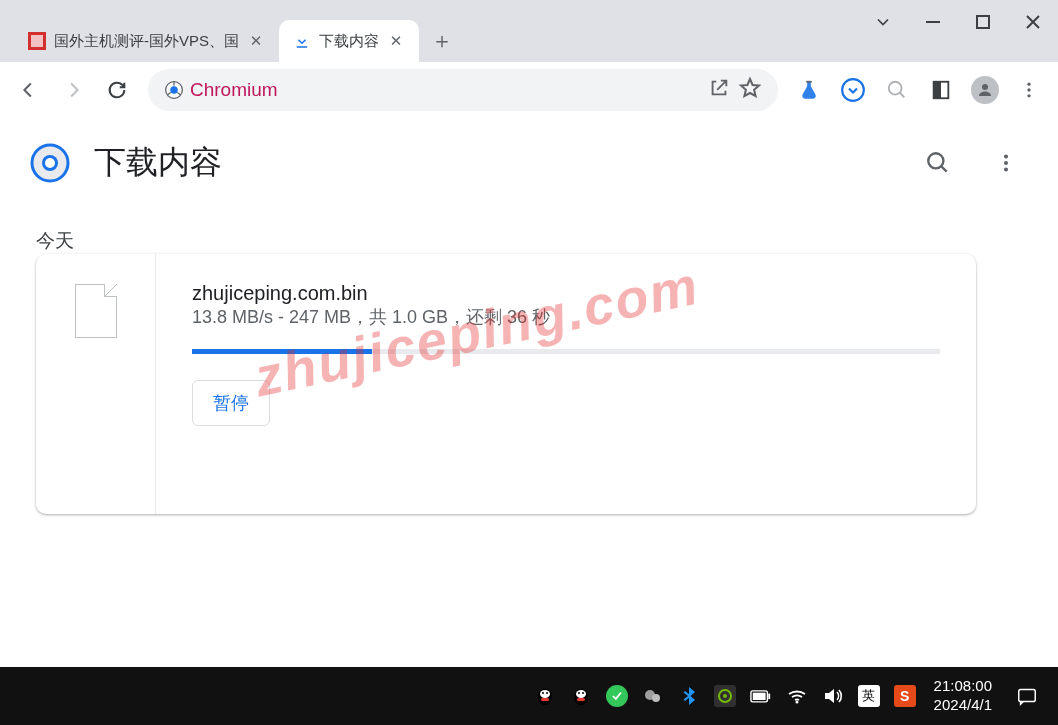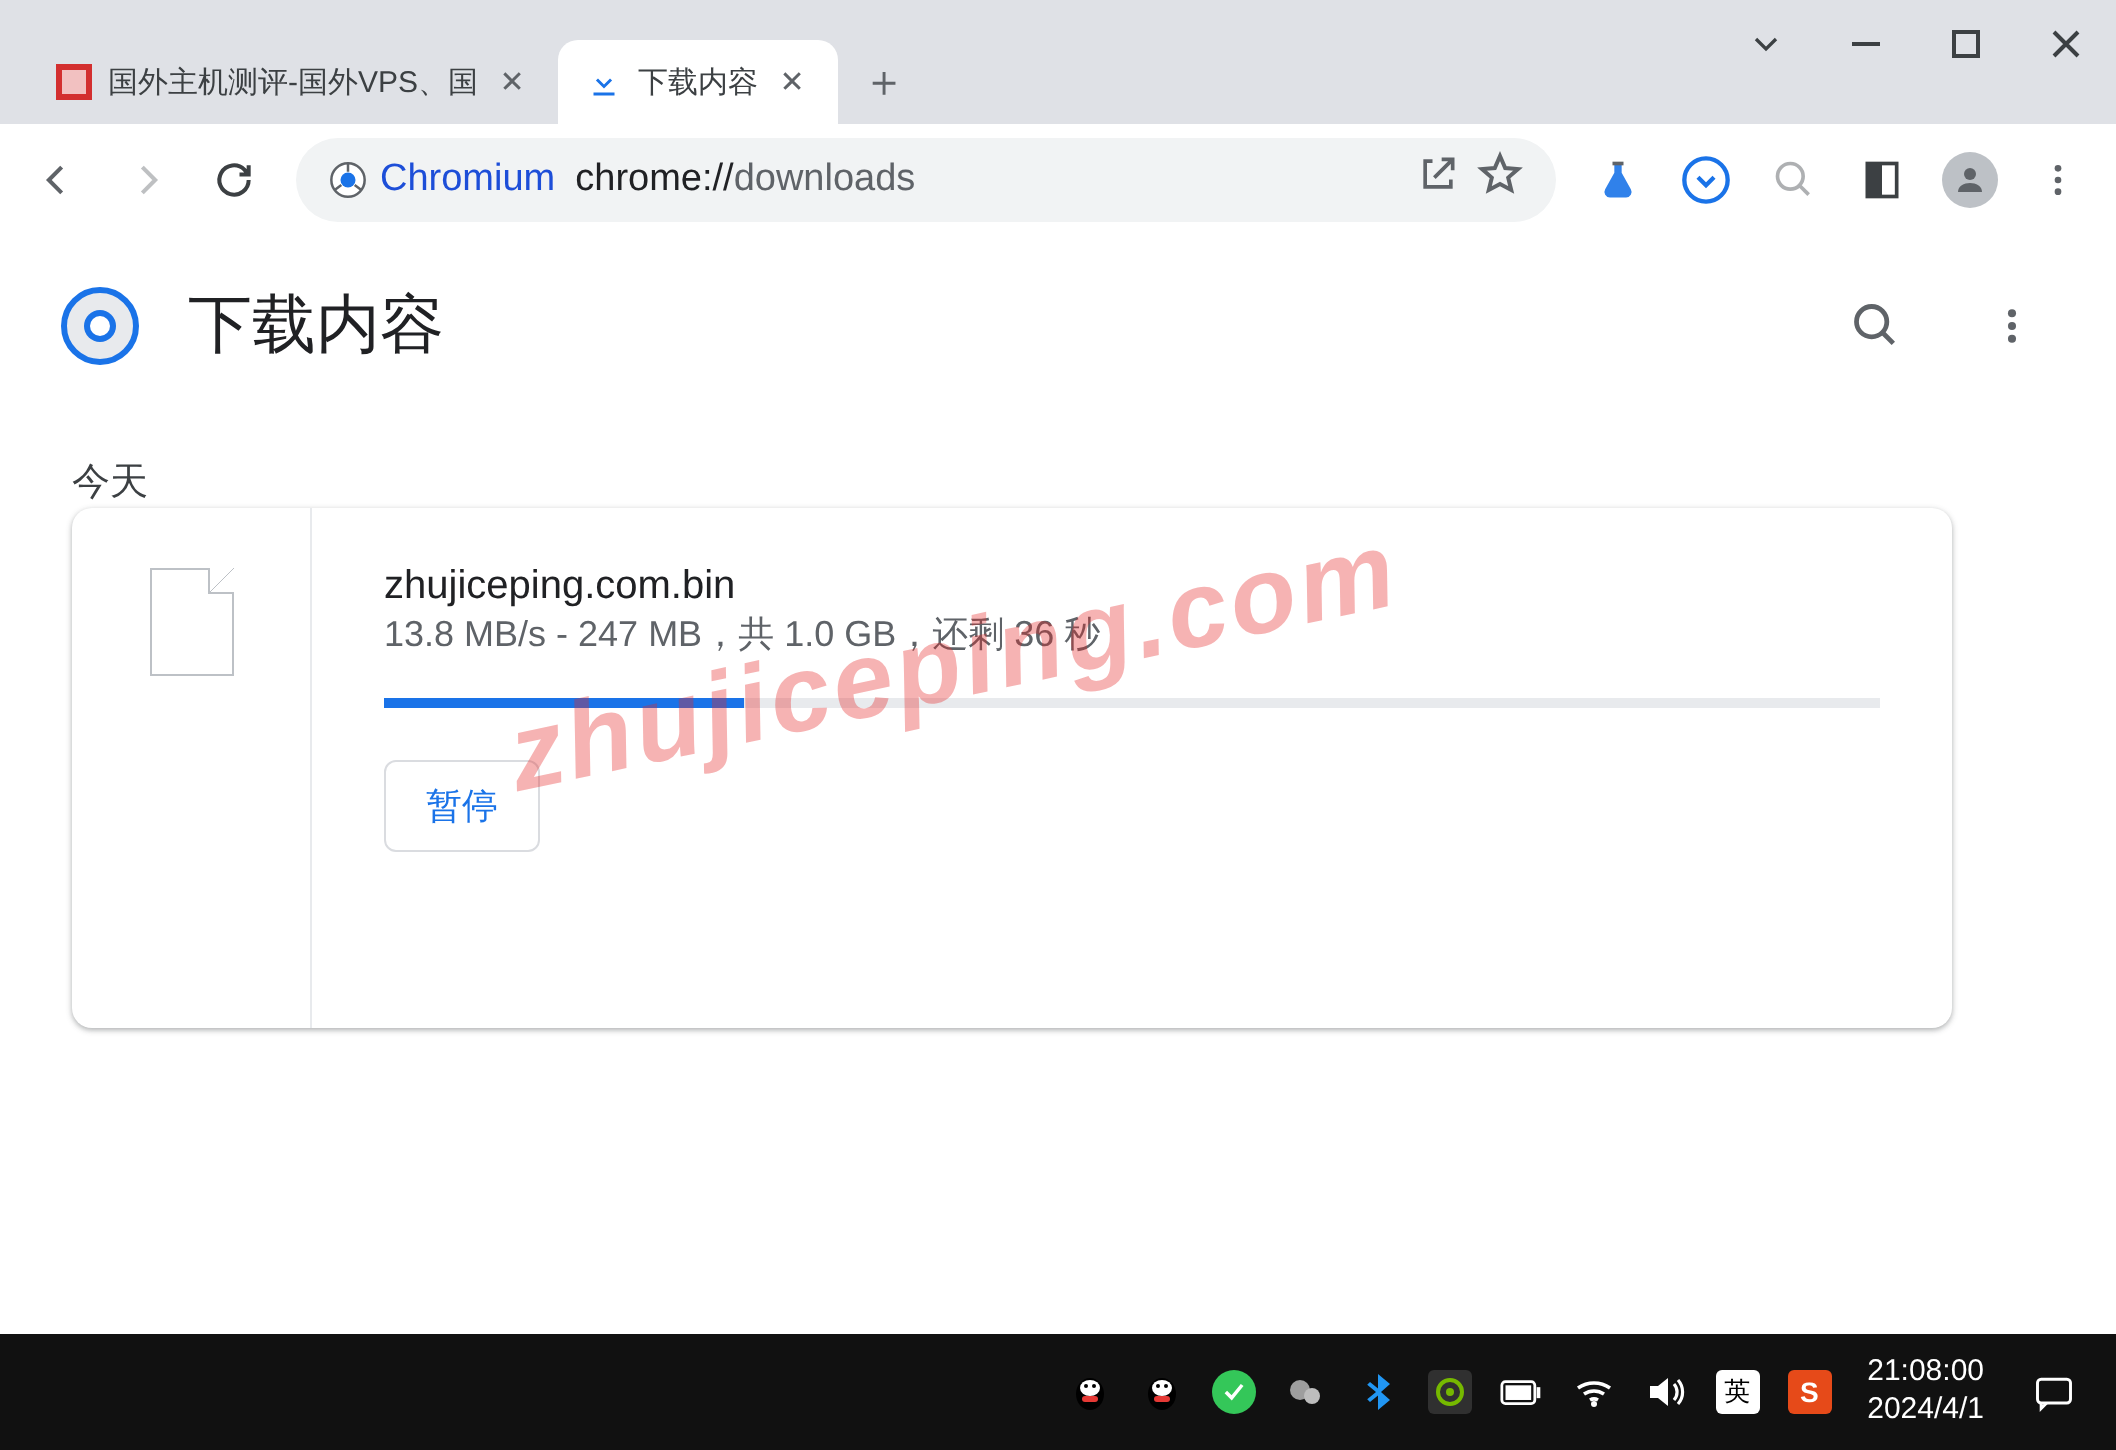--- a/index.html
+++ b/index.html
@@ -47,21 +47,21 @@
     width: 38px; height: 38px; display:flex;align-items:center;justify-content:center;
     color:#5f6368; border-radius:50%;
   }
   .t-icon.back svg, .t-icon.fwd svg { width:22px; height:22px; }
   .omnibox {
     flex: 1; height: 42px; background: #f1f3f4; border-radius: 21px;
     display: flex; align-items: center; padding: 0 16px; gap: 10px;
     color: #202124; font-size: 19px; margin: 0 6px;
   }
   .omnibox .chip {
-    display:flex; align-items:center; gap:6px; color:#1d4ed8;
+    display:flex; align-items:center; gap:6px; color:#be185d;
   }
   .omnibox .url { color:#5f6368; }
   .omnibox .url .dark { color:#202124; }
   .omni-actions { display:flex; align-items:center; gap:8px; margin-left:auto; color:#5f6368;}
   .right-icons { display:flex; align-items:center; gap:6px; }
   .right-icons .t-icon.dl { color:#1a73e8; }
   .avatar {
     width:28px;height:28px;border-radius:50%;background:#bdc1c6;
     display:flex;align-items:center;justify-content:center;
   }
@@ -195,23 +195,20 @@
 
   <div class="omnibox">
     <span class="chip">
       <svg width="20" height="20" viewBox="0 0 24 24">
           <circle cx="12" cy="12" r="10" fill="#fff" stroke="#5f6368" stroke-width="1.5"></circle>
           <circle cx="12" cy="12" r="4.5" fill="#1a73e8"></circle>
           <path fill="none" stroke="#5f6368" stroke-width="1.5" d="M12 2v5M4 18l4-3M20 18l-4-3"></path>
         </svg>
       <span style="font-weight:500">Chromium</span>
     </span>
-    <span class="url">
-      <span class="dark">chrome://</span><span>downloads</span>
-    </span>
     <span class="omni-actions">
       <span><svg width="22" height="22" viewBox="0 0 24 24">
             <path fill="none" stroke="#5f6368" stroke-width="2" d="M14 4h6v6M20 4L10 14M9 5H5v14h14v-4"></path>
           </svg></span>
       <span><svg width="24" height="24" viewBox="0 0 24 24">
             <path fill="none" stroke="#5f6368" stroke-width="2" d="M12 3l2.6 6 6.4.5-4.9 4.3 1.5 6.2L12 17l-5.6 3 1.5-6.2L3 9.5 9.4 9z"></path>
           </svg></span>
     </span>
   </div>
 

